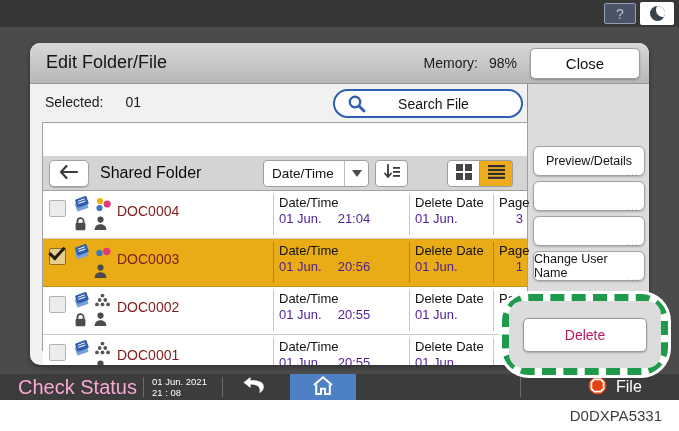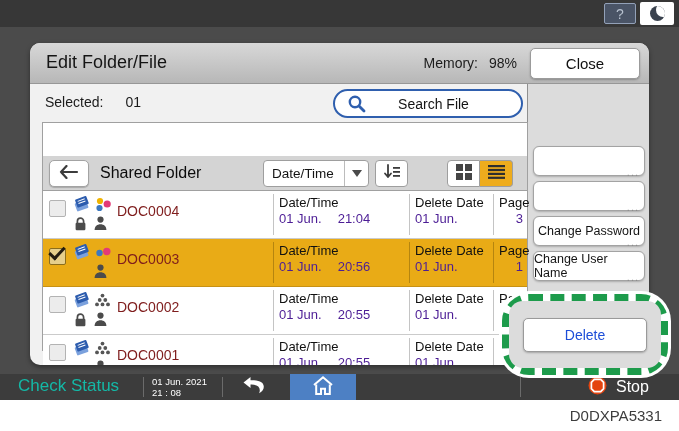--- a/index.html
+++ b/index.html
@@ -86,26 +86,26 @@
   .p-val { left:446px; width:34px; text-align:right; }
   .t-val { margin-left:16px; }
 
   
   .callout { position:absolute; left:499px; top:291px; width:172px; height:87px; background:#fff;
              border-radius:30px; padding:3px; z-index:20; }
   .callout-dash { width:100%; height:100%; border:7px dashed #1d9b4b; border-radius:27px; background:#fff; position:relative; }
   .callout-inner { position:absolute; inset:0; background:#dcdcdc; border-radius:14px;
                    display:flex; align-items:center; justify-content:center; }
   .delete-btn { width:124px; height:34px; background:#fff; border:1px solid #9a9a9a; border-radius:5px;
-                font-size:14px; color:#1d4ed8; display:flex; align-items:center; justify-content:center;
+                font-size:14px; color:#be185d; display:flex; align-items:center; justify-content:center;
                 box-shadow:0 1px 2px rgba(0,0,0,.25); }
 
   
   .bottombar { position:absolute; left:0; top:374px; width:679px; height:26px; background:#3c3c3c; }
-  .check-status { position:absolute; left:18px; top:2px; font-size:17px; color:#14b8a6; }
+  .check-status { position:absolute; left:18px; top:2px; font-size:20px; color:#f9a8d4; }
   .bb-sep { position:absolute; top:3px; bottom:3px; width:1px; background:#6b6b6b; }
   .bbs-1 { left:143px; } .bbs-2 { left:222px; } .bbs-3 { left:520px; }
   .bb-date { position:absolute; left:152px; top:2px; color:#fff; font-size:9.5px; line-height:11px; }
   .undo-btn { position:absolute; left:235px; top:1px; width:36px; height:24px; display:flex; align-items:center; justify-content:center; }
   .home-btn { position:absolute; left:290px; top:0; width:66px; height:26px; background:#4d80c4;
               display:flex; align-items:center; justify-content:center; }
   .stop-btn { position:absolute; left:588px; top:0; width:86px; height:26px; display:flex; align-items:center; gap:9px; }
   .stop-label { font-size:16px; color:#fff; }
 
   .figure-id { position:absolute; right:17px; top:407px; font-size:15px; color:#3d3d3d;text-align:center; }
@@ -129,27 +129,27 @@
       <div class="dialog-title">Edit Folder/File</div>
       <div class="memory">
         <span>Memory:</span>
         <span>98%</span>
       </div>
       <div class="close-btn">Close</div>
     </div>
 
     <div class="right-col">
       <div class="action-btn ab-0">
+        <span>Preview/Details</span>
         <span class="dots">...</span>
       </div>
       <div class="action-btn ab-1">
         <span class="dots">...</span>
       </div>
       <div class="action-btn ab-2">
-        <span>Change Password</span>
         <span class="dots">...</span>
       </div>
       <div class="action-btn ab-3">
         <span>Change User Name</span>
         <span class="dots">...</span>
       </div>
     </div>
 
     <div class="selected-line">
       <span>Selected:</span><span class="val">01</span>
@@ -427,18 +427,18 @@
       </span>
     </div>
     <span class="bb-sep bbs-3"></span>
     <div class="stop-btn">
       <span>
         <svg width="19" height="19" viewBox="0 0 19 19">
             <circle cx="9.5" cy="9.5" r="9" fill="#e4440f"></circle>
             <polygon points="6.3,3.4 12.7,3.4 15.6,6.3 15.6,12.7 12.7,15.6 6.3,15.6 3.4,12.7 3.4,6.3" fill="none" stroke="#fff" stroke-width="1.7"></polygon>
           </svg>
       </span>
-      <span class="stop-label">Stop</span>
+      <span class="stop-label">File</span>
     </div>
   </div>
 </div>
 
 <div class="figure-id">D0DXPA5331</div>
 
 </body></html>

